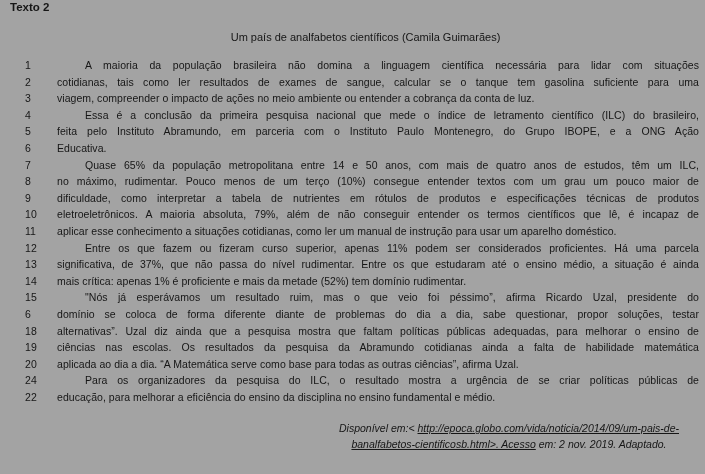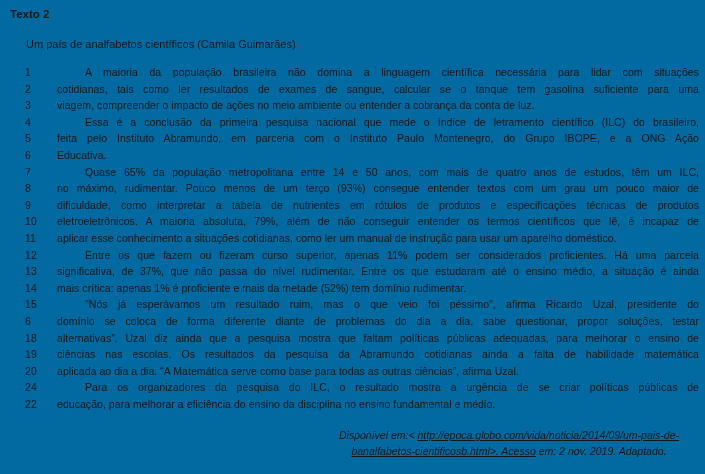--- a/index.html
+++ b/index.html
@@ -1,36 +1,36 @@
 <!DOCTYPE html>
 <html><head>
 <meta charset="utf-8">
 <style>
   html,body { margin:0; padding:0; background:#e8e8e8; }
   .doc {
     position:relative;
     width:705px; height:474px;
-    background:#0369a1;
+    background:#a3a3a3;
     color:#161616;
     font-family:"Liberation Sans", sans-serif;
     box-sizing:border-box;
-    padding-top:7px;
     overflow:hidden;
     margin:0 auto;
   }
   .title {
     margin:0 0 0 10px;
     font-size:11.5px;
     font-weight:bold;
     line-height:14px;
   }
   .subtitle {
     margin:16px 0 0 26px;
     font-size:11px;
     line-height:14px;
+    text-align:center;
   }
   .textblock { margin-top:13px; }
   .line {
     position:relative;
     padding-left:57px;
     padding-right:6px;
     line-height:16.6px;
     font-size:10.5px;
     letter-spacing:0.05px;
     white-space:nowrap;
@@ -93,21 +93,21 @@
     <div class="line last">
         <span class="num">6</span>
         <span class="text">Educativa.</span>
       </div>
     <div class="line first">
         <span class="num">7</span>
         <span class="text">Quase 65% da população metropolitana entre 14 e 50 anos, com mais de quatro anos de estudos, têm um ILC,</span>
       </div>
     <div class="line">
         <span class="num">8</span>
-        <span class="text">no máximo, rudimentar. Pouco menos de um terço (93%) consegue entender textos com um grau um pouco maior de</span>
+        <span class="text">no máximo, rudimentar. Pouco menos de um terço (10%) consegue entender textos com um grau um pouco maior de</span>
       </div>
     <div class="line">
         <span class="num">9</span>
         <span class="text">dificuldade, como interpretar a tabela de nutrientes em rótulos de produtos e especificações técnicas de produtos</span>
       </div>
     <div class="line">
         <span class="num">10</span>
         <span class="text">eletroeletrônicos. A maioria absoluta, 79%, além de não conseguir entender os termos científicos que lê, é incapaz de</span>
       </div>
     <div class="line last">

